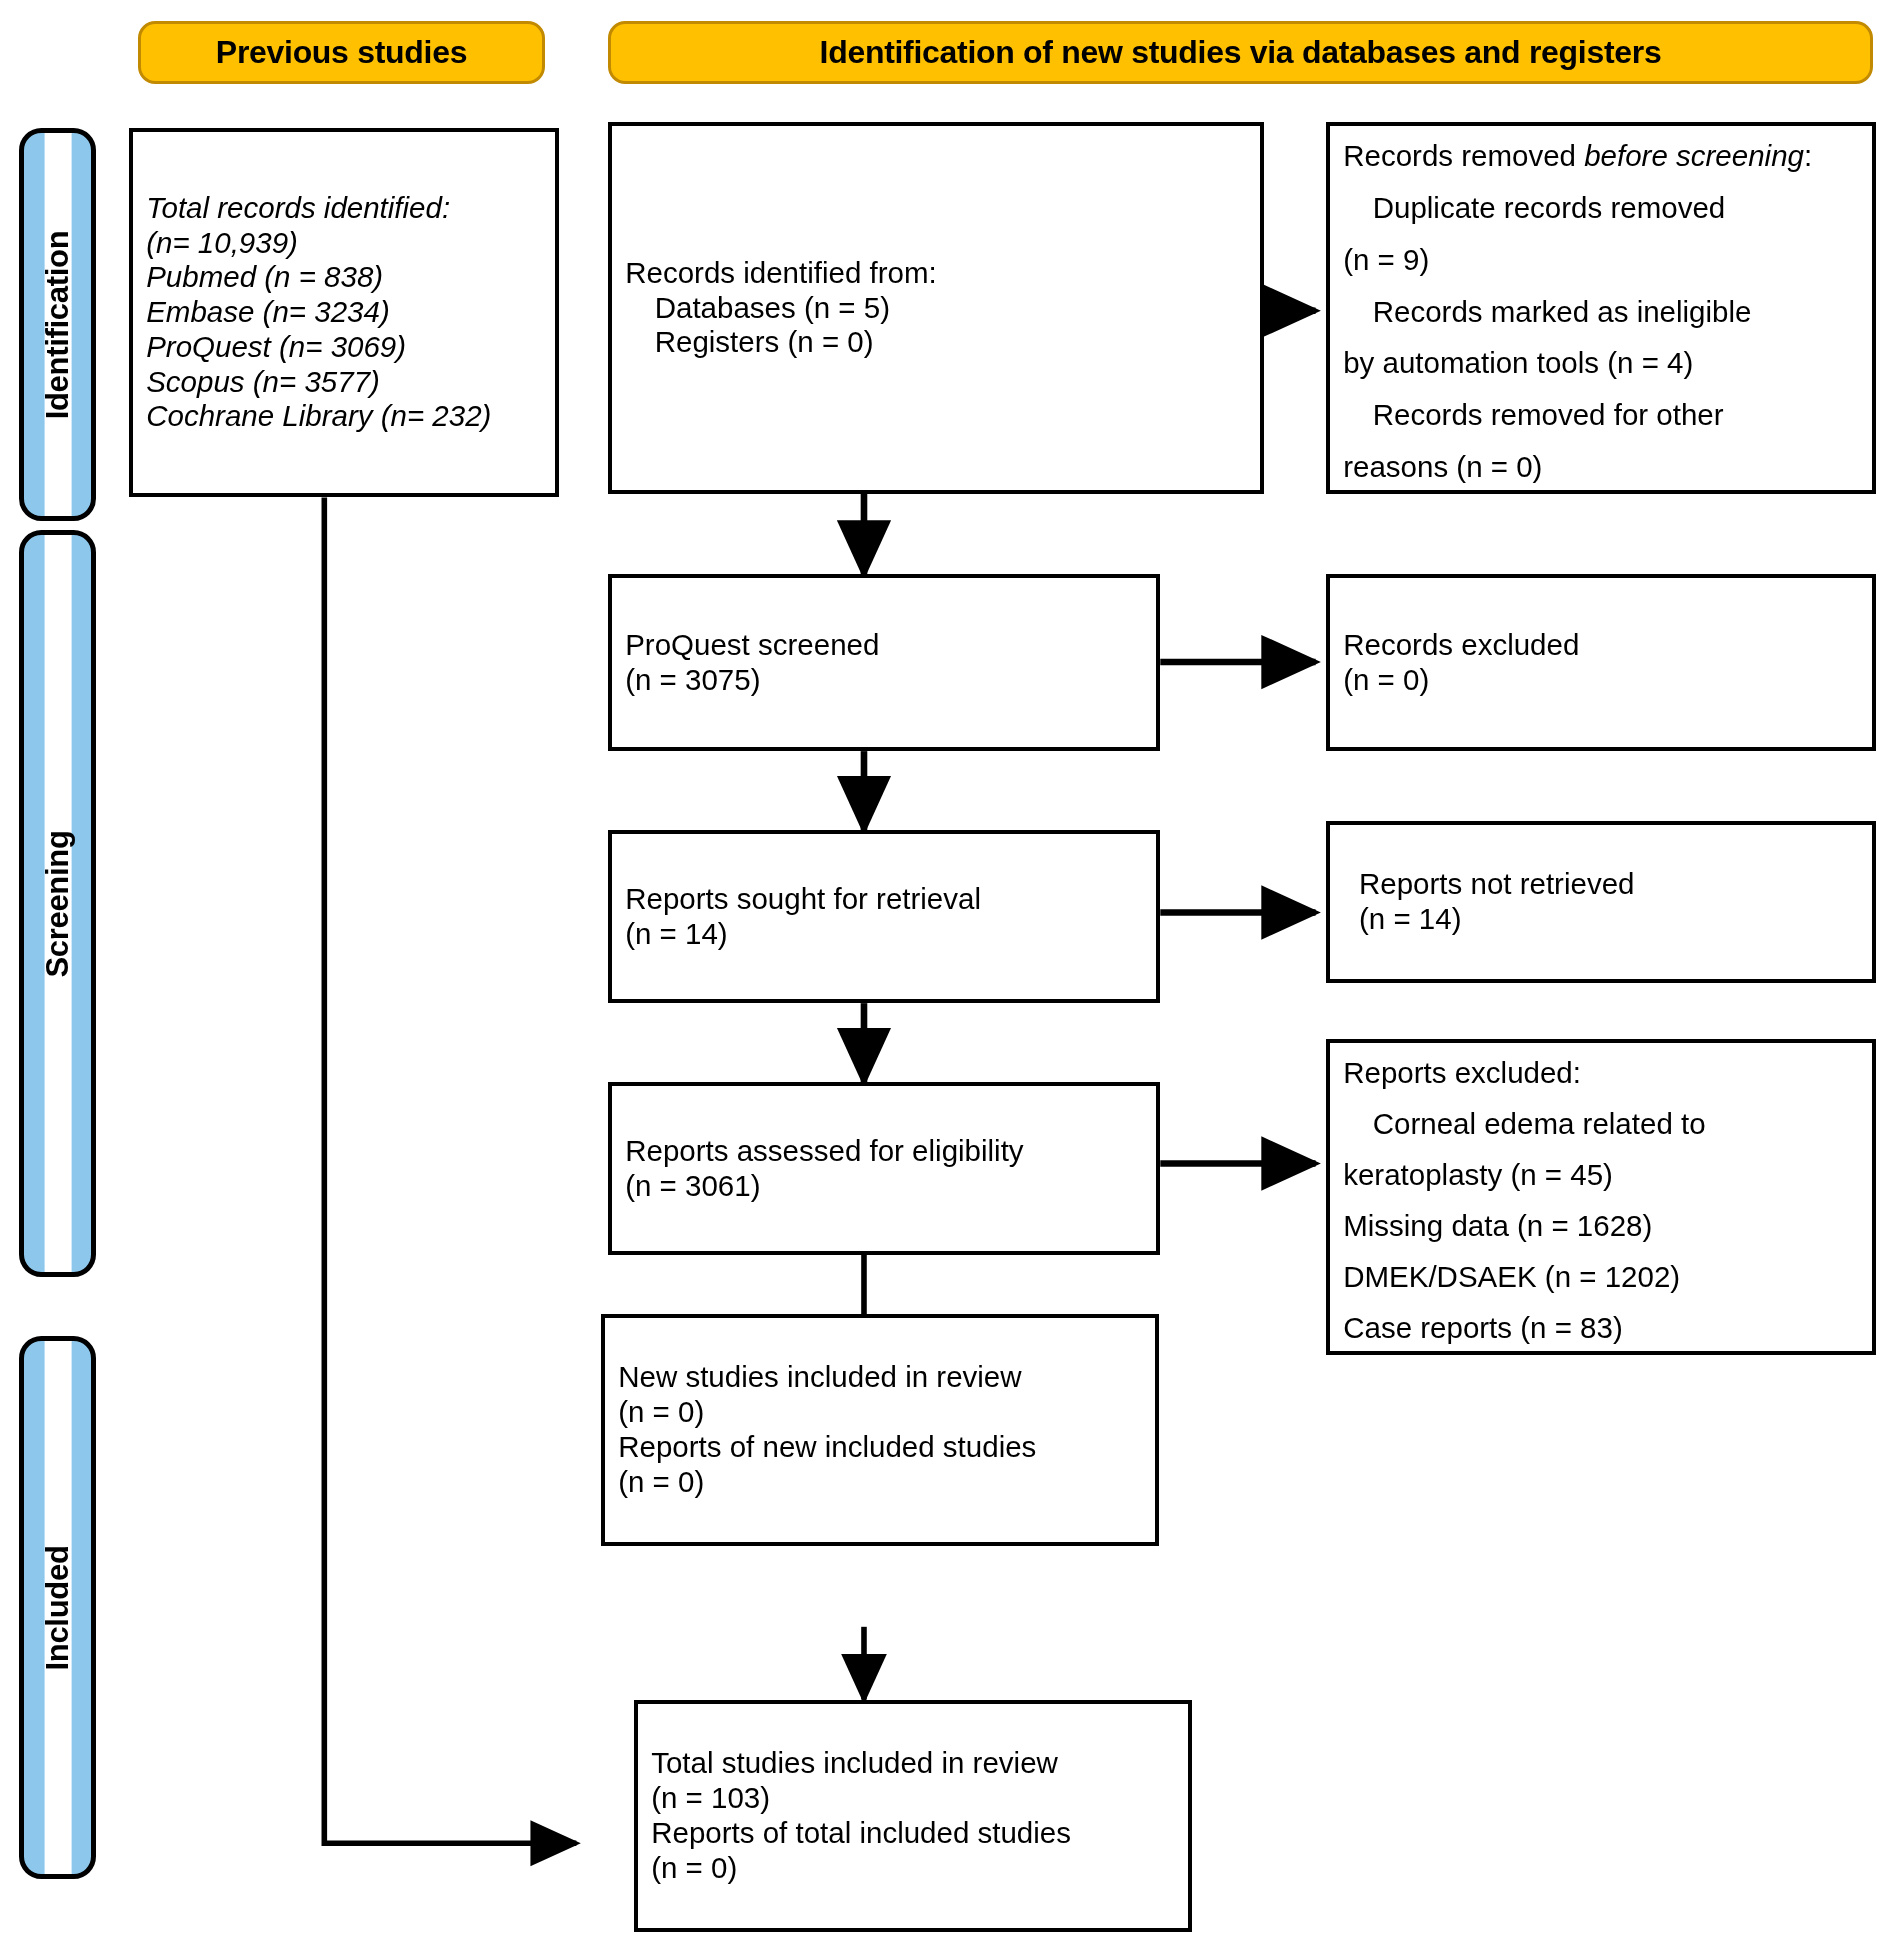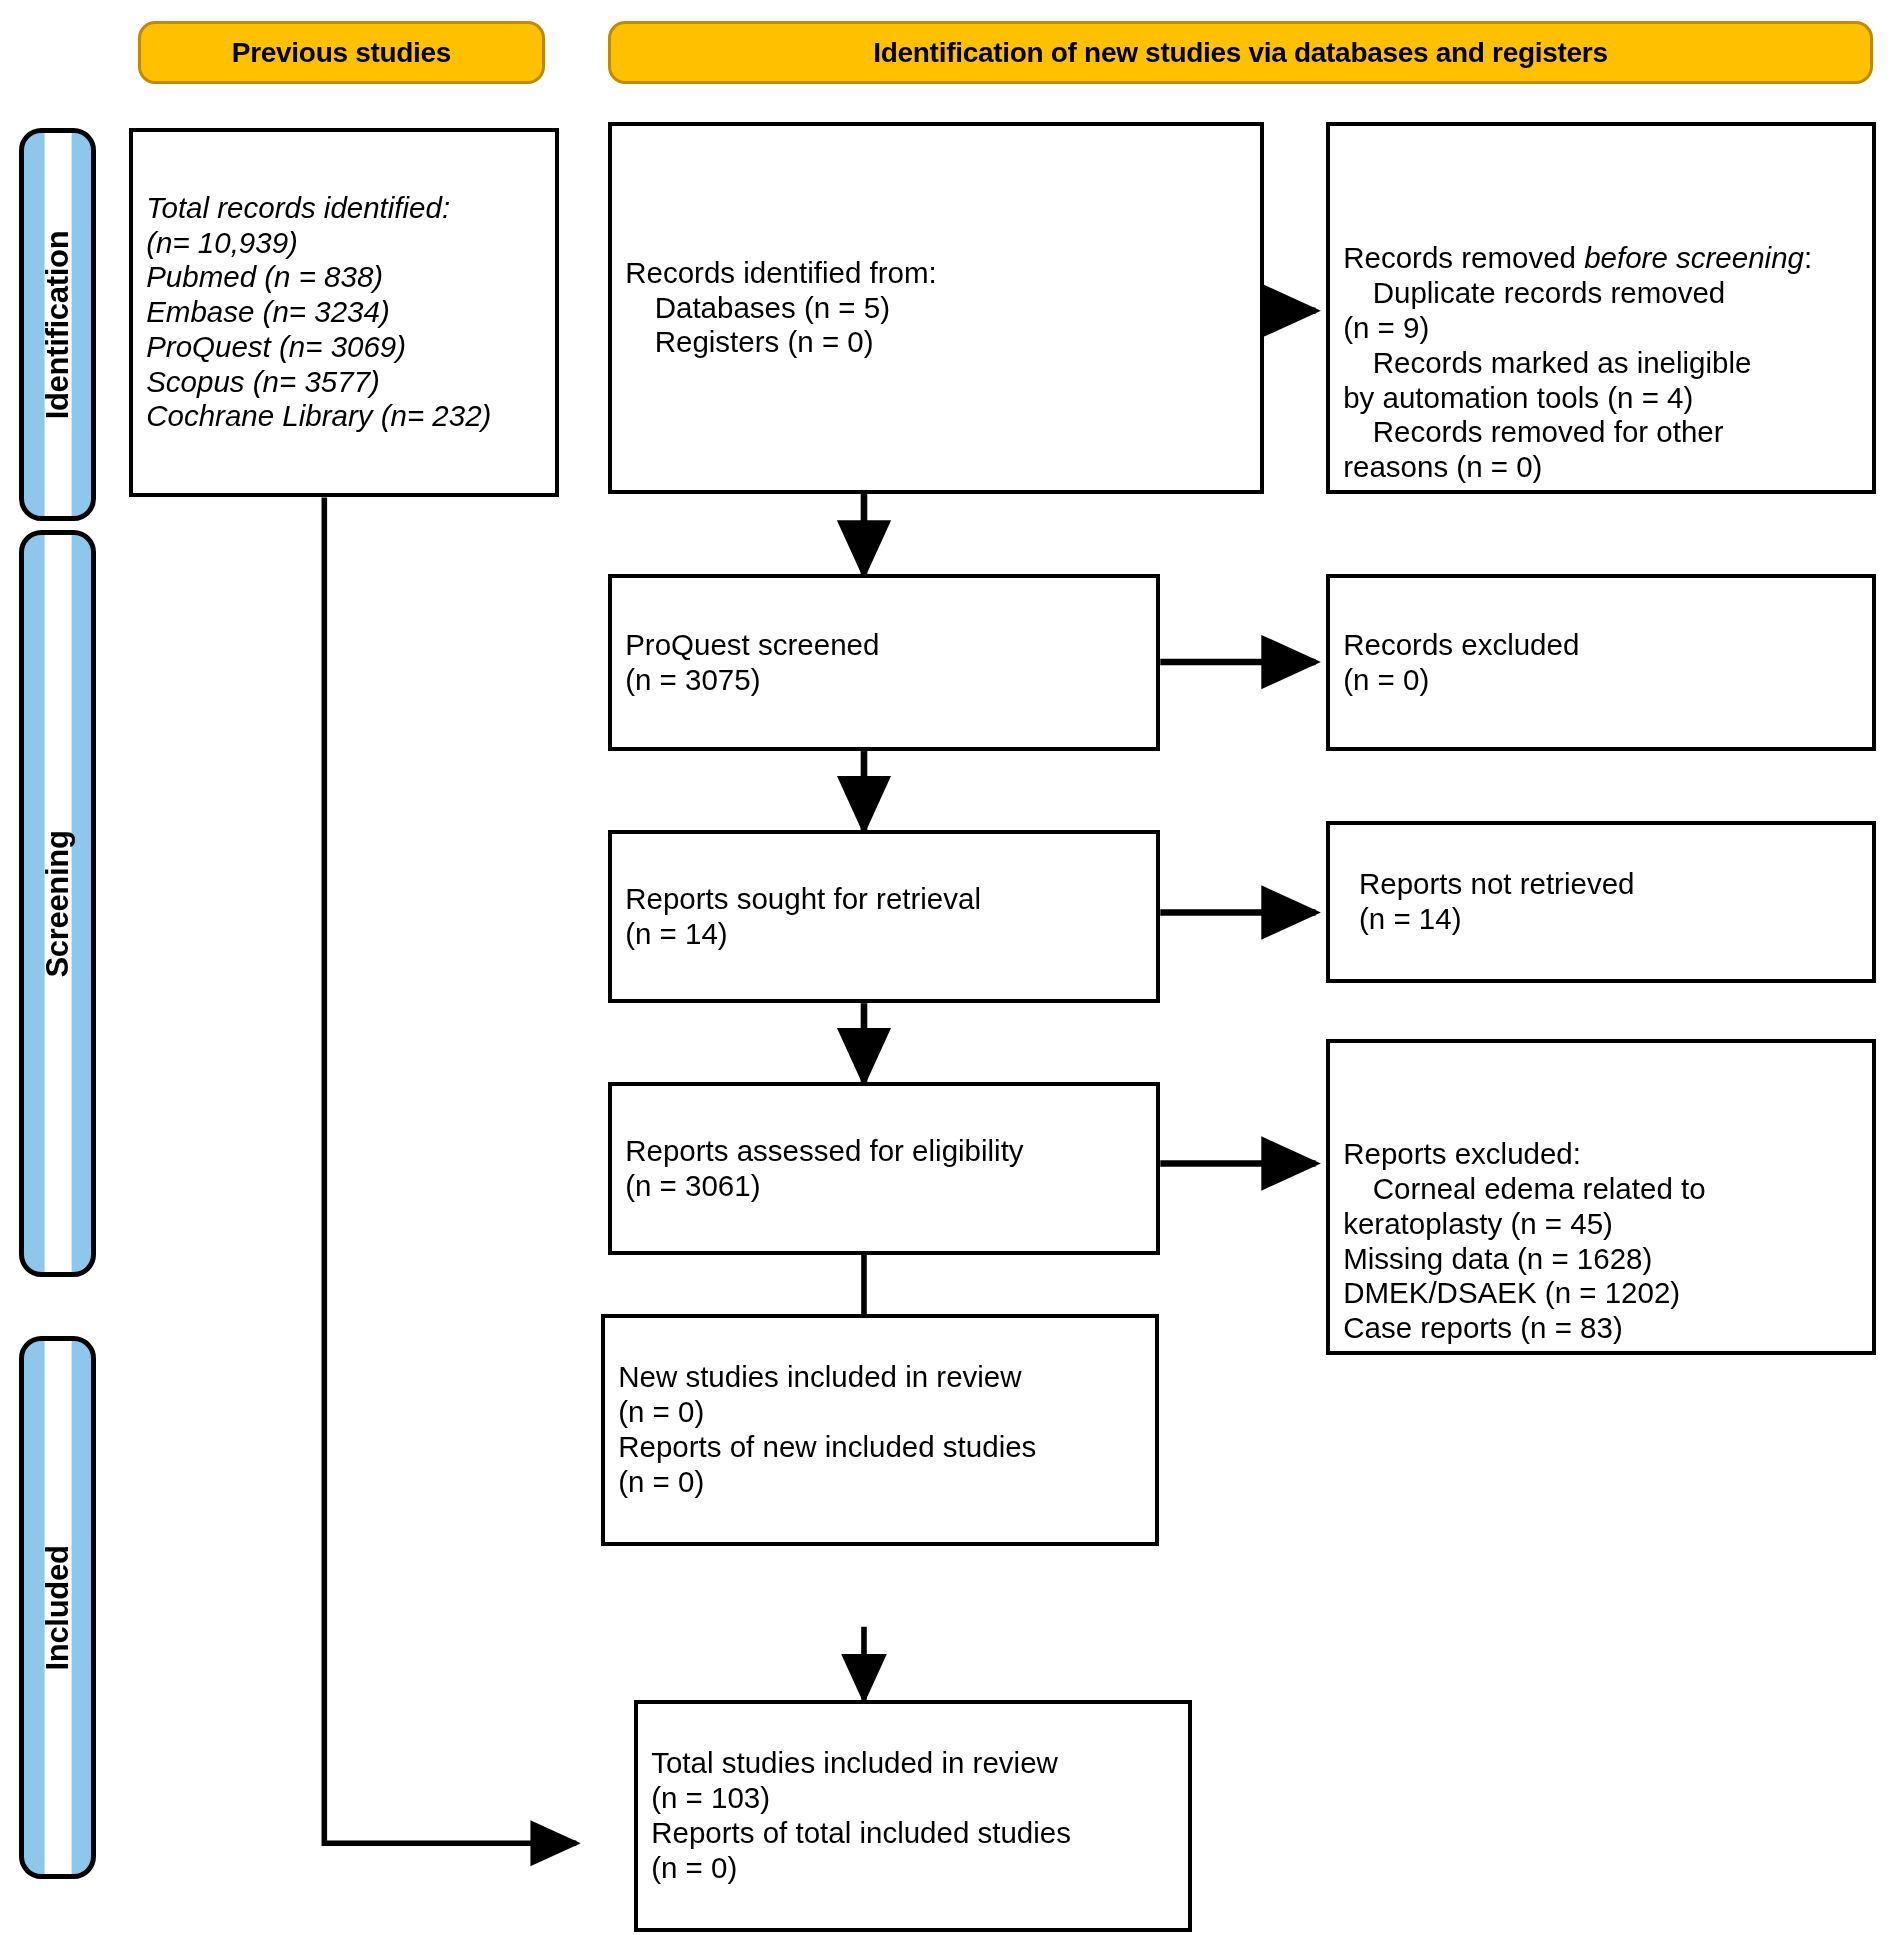--- a/index.html
+++ b/index.html
@@ -26,21 +26,21 @@
     position: absolute;
     background: #FFC000;
     border: 3.6px solid #C28A00;
     border-radius: 17.3px;
     box-sizing: border-box;
     display: flex;
     align-items: center;
     justify-content: center;
     color: #000000;
     font-weight: bold;
-    font-size: 28px;
+    font-size: 32px;
     letter-spacing: -0.3px;
     white-space: nowrap;
   }
   
   .stage-tab {
     position: absolute;
     background: #8DC8EC;
     border: 5.1px solid #000000;
     border-radius: 22.4px;
     box-sizing: border-box;
@@ -78,21 +78,21 @@
     padding: 5.1px 13.2px;
   }
   .node-box .line {
     color: #000000;
     font-size: 29.5px;
     line-height: 1.18;
     white-space: nowrap;
   }
   .node-box .line.indent { padding-left: 29.5px; }
   .node-box .line .ital { font-style: italic; }
-  .stack-top { justify-content: flex-end; padding-top: 13.2px; }
+  .stack-top { justify-content: space-between; padding-top: 13.2px; }
 </style>
 </head>
 <body>
 
 <div id="diagram-root">
 
   <svg class="layer" viewBox="0 0 3726 3802">
     <defs>
       <marker id="arrowhead" markerWidth="9" markerHeight="9" refX="8.2" refY="4.5" orient="auto" markerUnits="strokeWidth">
         <polygon points="0,0.4 9,4.5 0,8.6" fill="#000000"></polygon>

